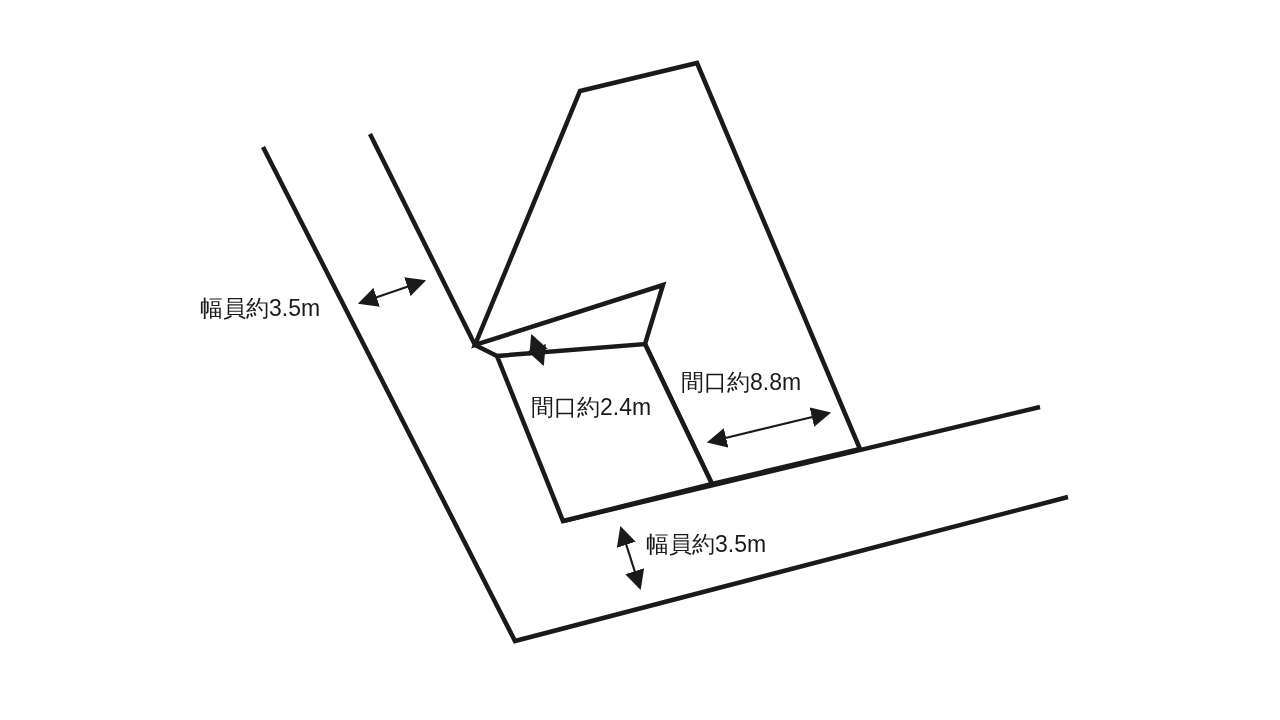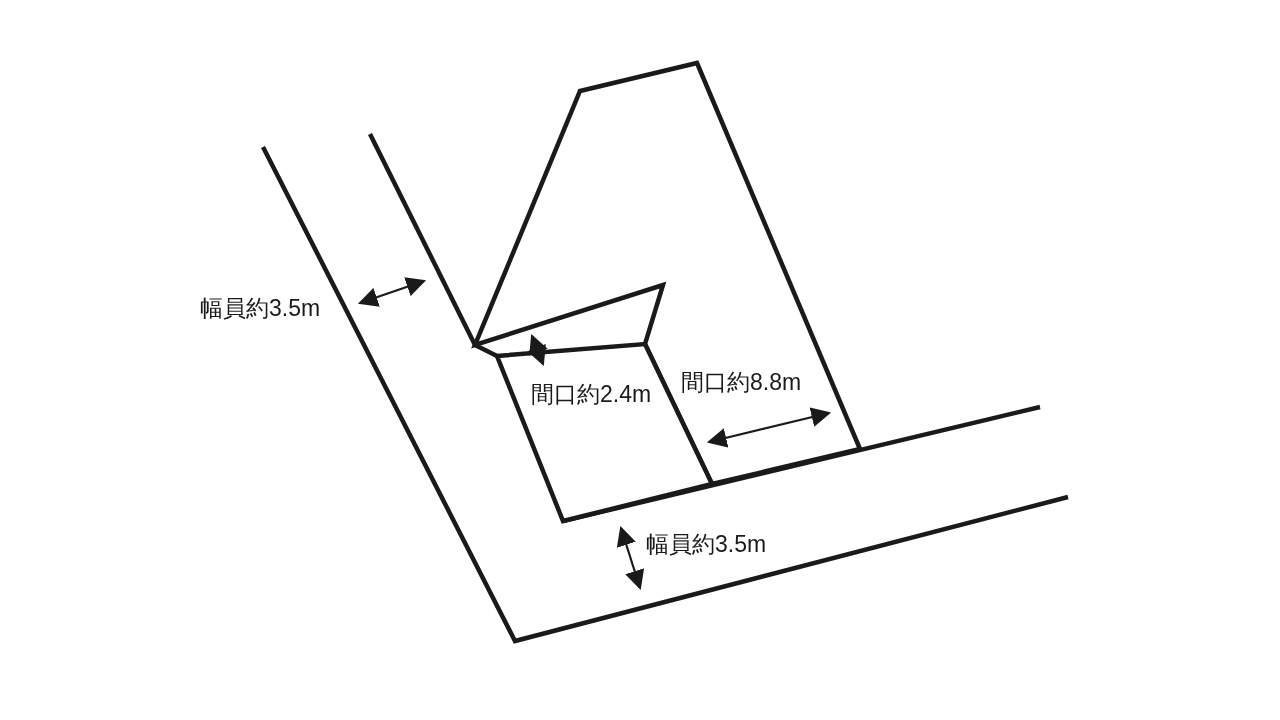--- a/index.html
+++ b/index.html
@@ -28,21 +28,21 @@
   .dim-label {
     position: absolute;
     font-family: "Liberation Sans", "DejaVu Sans", sans-serif;
     font-size: 23px;
     color: #1a1a1a;
     white-space: nowrap;
     letter-spacing: 0px;
     line-height: 1;
   }
   #label-road-width-left  { left: 200px; top: 297px; }
-  #label-frontage-small   { left: 531px; top: 383px; }
+  #label-frontage-small   { left: 531px; top: 396px; }
   #label-frontage-large   { left: 681px; top: 371px; }
   #label-road-width-bottom{ left: 646px; top: 533px; }
 </style>
 </head>
 <body>
 
 <div id="plot-figure">
 
   <svg id="plot-svg" viewBox="0 0 1280 720" xmlns="http://www.w3.org/2000/svg">
 

